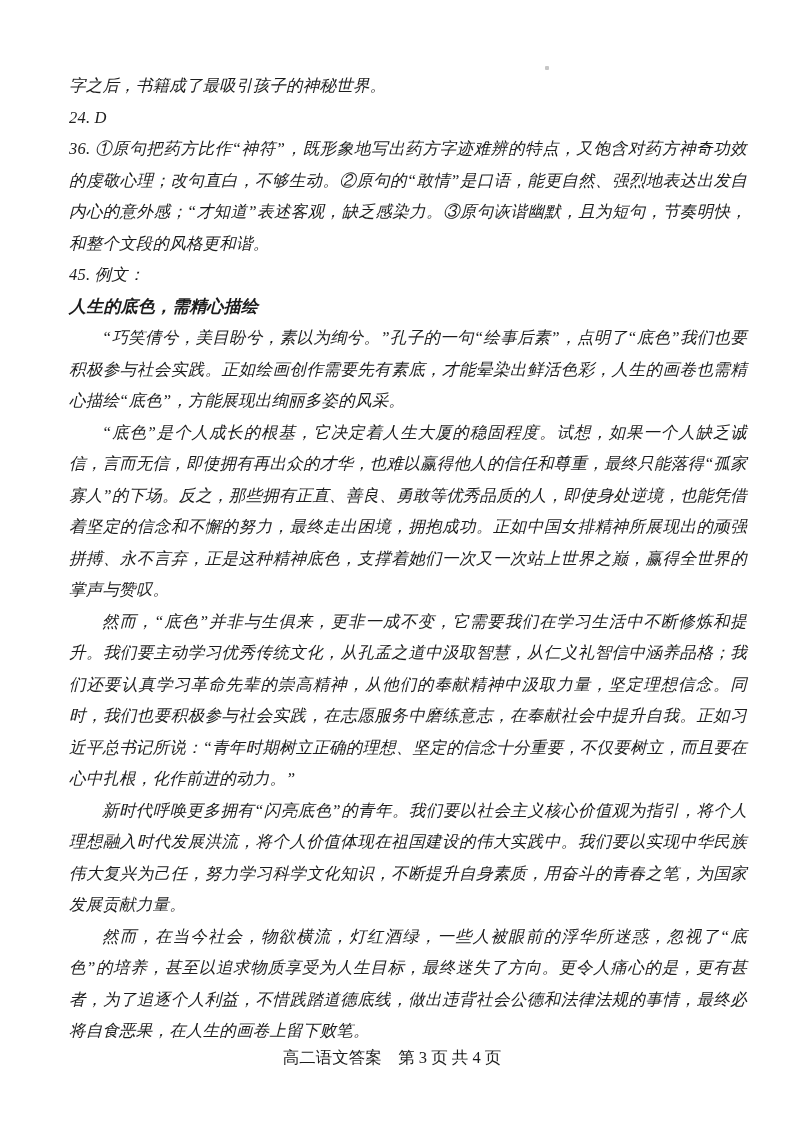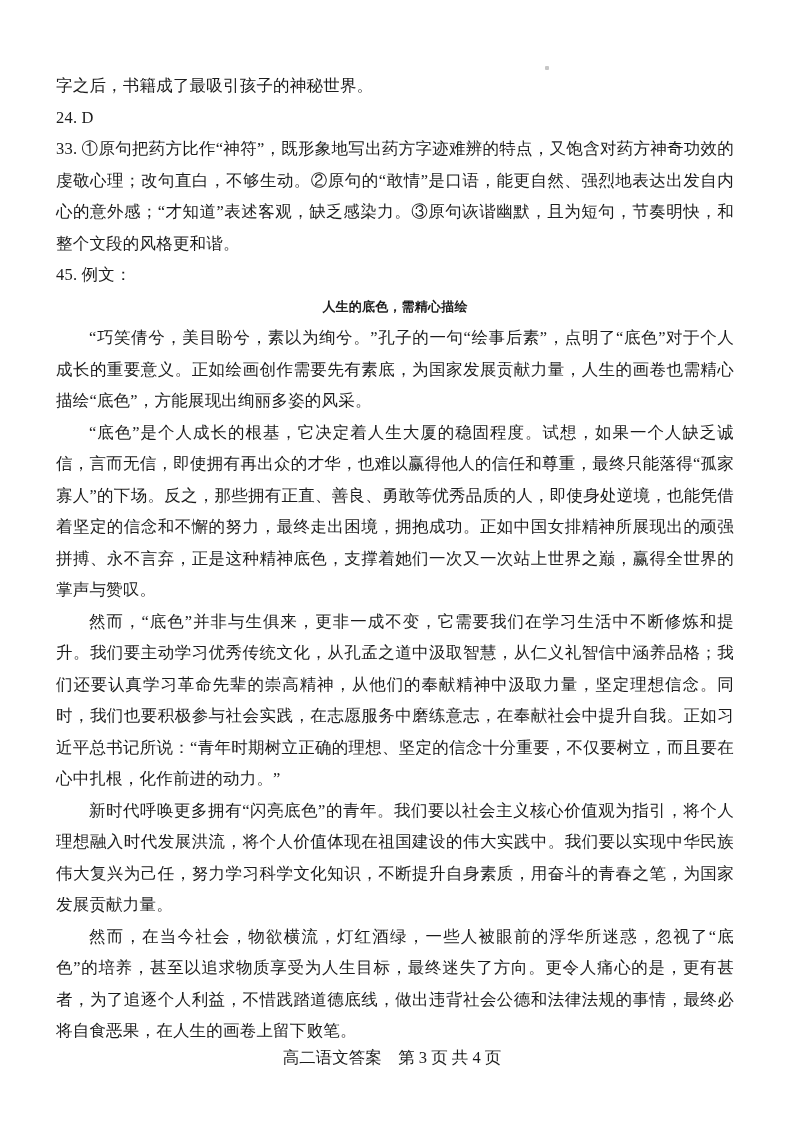--- a/index.html
+++ b/index.html
@@ -11,40 +11,40 @@
     position: relative;
     width: 800px;
     height: 1131px;
     background: #ffffff;
     overflow: hidden;
     font-family: "Liberation Serif", "DejaVu Serif", serif;
     color: #1c1c1c;
   }
   .content {
     position: absolute;
-    left: 56px;
+    left: 69px;
     top: 70px;
     width: 678px;
     font-size: 16.5px;
     line-height: 31.5px;
     text-align: justify;
     letter-spacing: 0.2px;
+    font-style: italic;
   }
   .content p {
     margin: 0;
     padding: 0;
   }
   .indent {
     text-indent: 2em;
   }
   .essay-title {
     margin: 0;
-    font-size: 13px;
+    font-size: 17px;
     font-weight: bold;
-    text-align: center;
     line-height: 31.5px;
     text-indent: 0;
   }
   .footer {
     position: absolute;
     left: 0;
     top: 1044px;
     width: 784px;
     text-align: center;
     font-size: 16.5px;
@@ -65,27 +65,27 @@
 <body>
 
 <div class="page">
   <div class="speck"></div>
 
   <div class="content">
     <p>字之后，书籍成了最吸引孩子的神秘世界。</p>
 
     <p>24. D</p>
 
-    <p>33. ①原句把药方比作“神符”，既形象地写出药方字迹难辨的特点，又饱含对药方神奇功效的虔敬心理；改句直白，不够生动。②原句的“敢情”是口语，能更自然、强烈地表达出发自内心的意外感；“才知道”表述客观，缺乏感染力。③原句诙谐幽默，且为短句，节奏明快，和整个文段的风格更和谐。</p>
+    <p>36. ①原句把药方比作“神符”，既形象地写出药方字迹难辨的特点，又饱含对药方神奇功效的虔敬心理；改句直白，不够生动。②原句的“敢情”是口语，能更自然、强烈地表达出发自内心的意外感；“才知道”表述客观，缺乏感染力。③原句诙谐幽默，且为短句，节奏明快，和整个文段的风格更和谐。</p>
 
     <p>45. 例文：</p>
 
     <p class="essay-title">人生的底色，需精心描绘</p>
 
-    <p class="indent">“巧笑倩兮，美目盼兮，素以为绚兮。”孔子的一句“绘事后素”，点明了“底色”对于个人成长的重要意义。正如绘画创作需要先有素底，为国家发展贡献力量，人生的画卷也需精心描绘“底色”，方能展现出绚丽多姿的风采。</p>
+    <p class="indent">“巧笑倩兮，美目盼兮，素以为绚兮。”孔子的一句“绘事后素”，点明了“底色”我们也要积极参与社会实践。正如绘画创作需要先有素底，才能晕染出鲜活色彩，人生的画卷也需精心描绘“底色”，方能展现出绚丽多姿的风采。</p>
 
     <p class="indent">“底色”是个人成长的根基，它决定着人生大厦的稳固程度。试想，如果一个人缺乏诚信，言而无信，即使拥有再出众的才华，也难以赢得他人的信任和尊重，最终只能落得“孤家寡人”的下场。反之，那些拥有正直、善良、勇敢等优秀品质的人，即使身处逆境，也能凭借着坚定的信念和不懈的努力，最终走出困境，拥抱成功。正如中国女排精神所展现出的顽强拼搏、永不言弃，正是这种精神底色，支撑着她们一次又一次站上世界之巅，赢得全世界的掌声与赞叹。</p>
 
     <p class="indent">然而，“底色”并非与生俱来，更非一成不变，它需要我们在学习生活中不断修炼和提升。我们要主动学习优秀传统文化，从孔孟之道中汲取智慧，从仁义礼智信中涵养品格；我们还要认真学习革命先辈的崇高精神，从他们的奉献精神中汲取力量，坚定理想信念。同时，我们也要积极参与社会实践，在志愿服务中磨练意志，在奉献社会中提升自我。正如习近平总书记所说：“青年时期树立正确的理想、坚定的信念十分重要，不仅要树立，而且要在心中扎根，化作前进的动力。”</p>
 
     <p class="indent">新时代呼唤更多拥有“闪亮底色”的青年。我们要以社会主义核心价值观为指引，将个人理想融入时代发展洪流，将个人价值体现在祖国建设的伟大实践中。我们要以实现中华民族伟大复兴为己任，努力学习科学文化知识，不断提升自身素质，用奋斗的青春之笔，为国家发展贡献力量。</p>
 
     <p class="indent">然而，在当今社会，物欲横流，灯红酒绿，一些人被眼前的浮华所迷惑，忽视了“底色”的培养，甚至以追求物质享受为人生目标，最终迷失了方向。更令人痛心的是，更有甚者，为了追逐个人利益，不惜践踏道德底线，做出违背社会公德和法律法规的事情，最终必将自食恶果，在人生的画卷上留下败笔。</p>
   </div>
 

